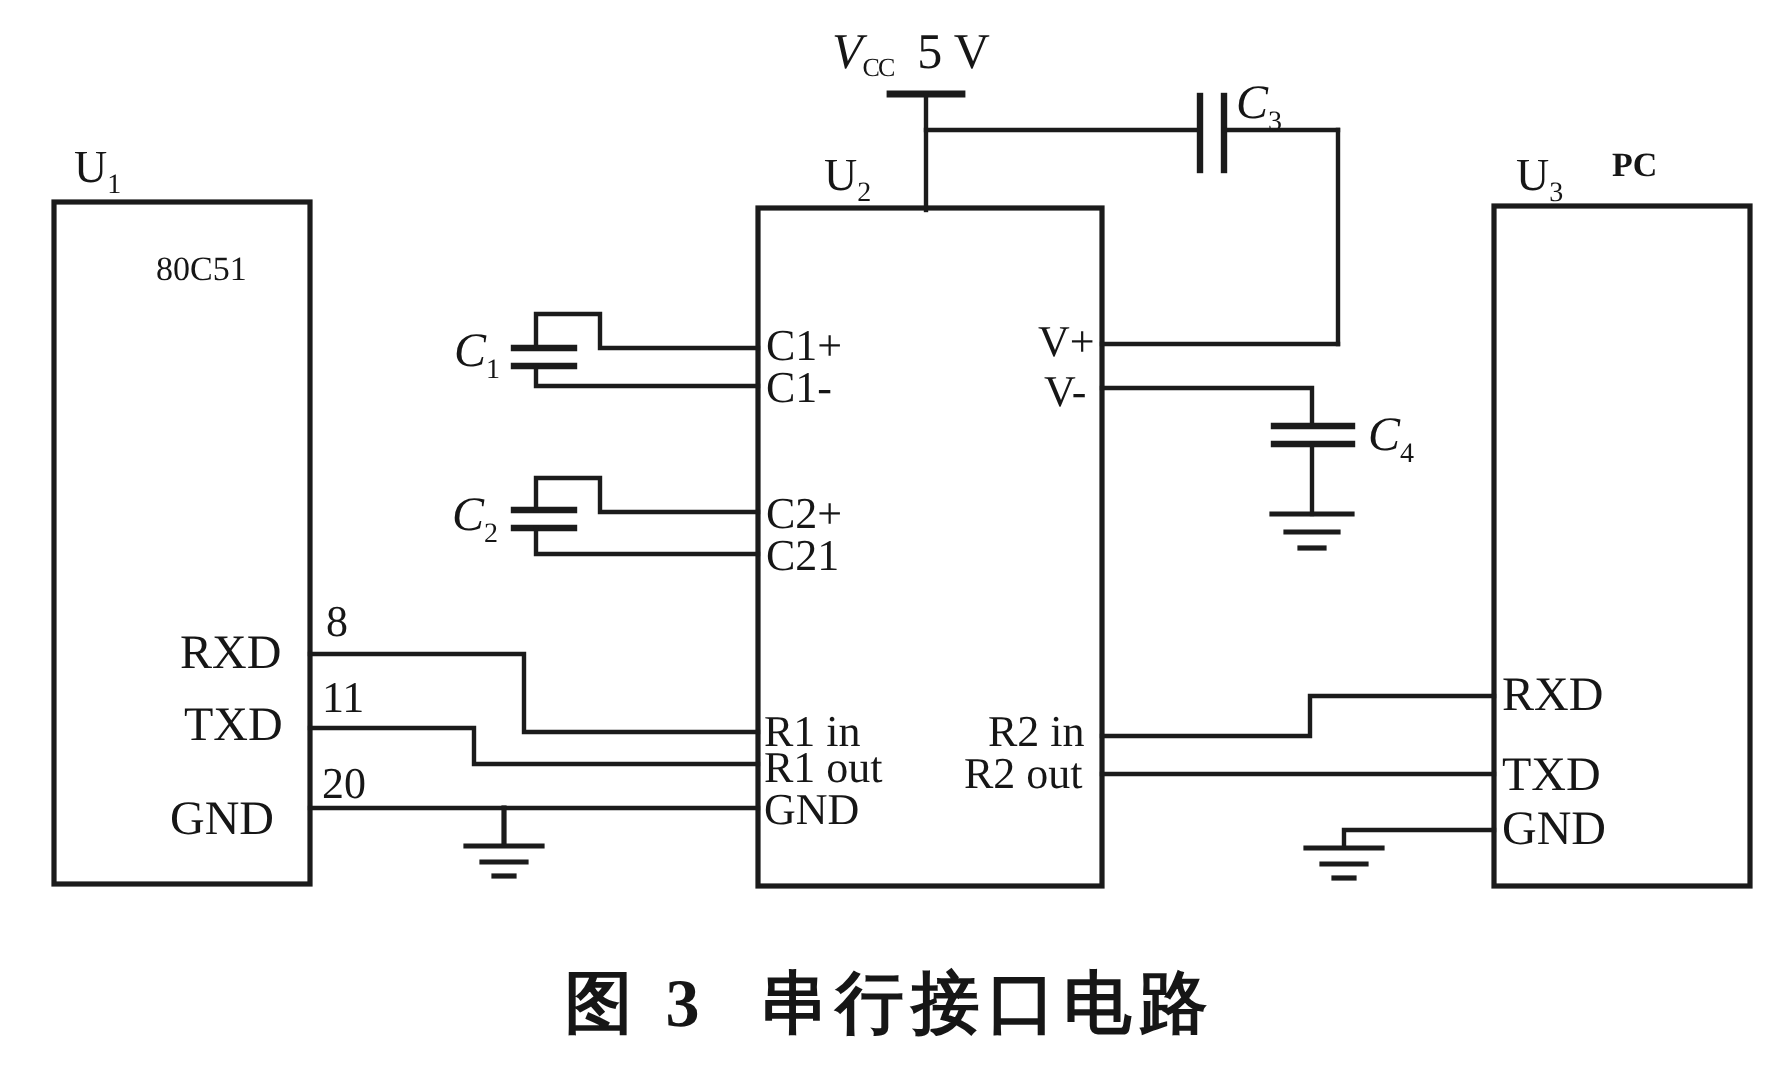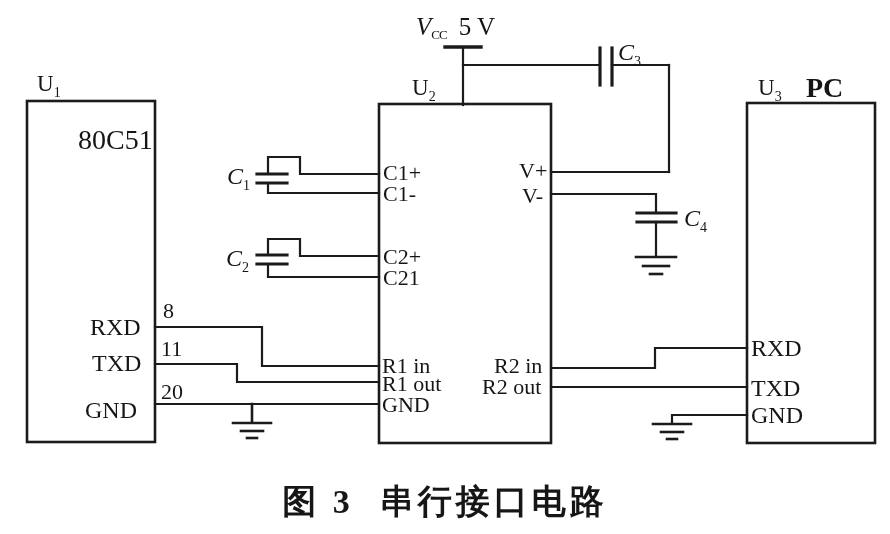--- a/index.html
+++ b/index.html
@@ -14,21 +14,21 @@
   #wires{position:absolute;left:0;top:0;}
   .lbl{
     position:absolute;
     line-height:1;
     white-space:nowrap;
     font-family:Liberation Serif, serif;
     color:#161616;
   }
   .s22{font-size:22px;}
   .s24{font-size:24px;}
-  .s26{font-size:28px;}
+  .s26{font-size:17px;}
   .bold{font-weight:bold;}
   .ref{font-size:23px;}
   .ref sub{font-size:14px;line-height:0;}
   .caplbl{font-size:24px;font-style:italic;}
   .caplbl sub{font-size:14px;line-height:0;font-style:normal;}
   .vcc i{font-style:italic;font-size:25px;}
   .vcc sub{font-size:13px;line-height:0;letter-spacing:-1px;}
   .vcc .volt{margin-left:12px;font-size:25px;}
   .caption{
     position:absolute;left:0;right:0;top:479px;

